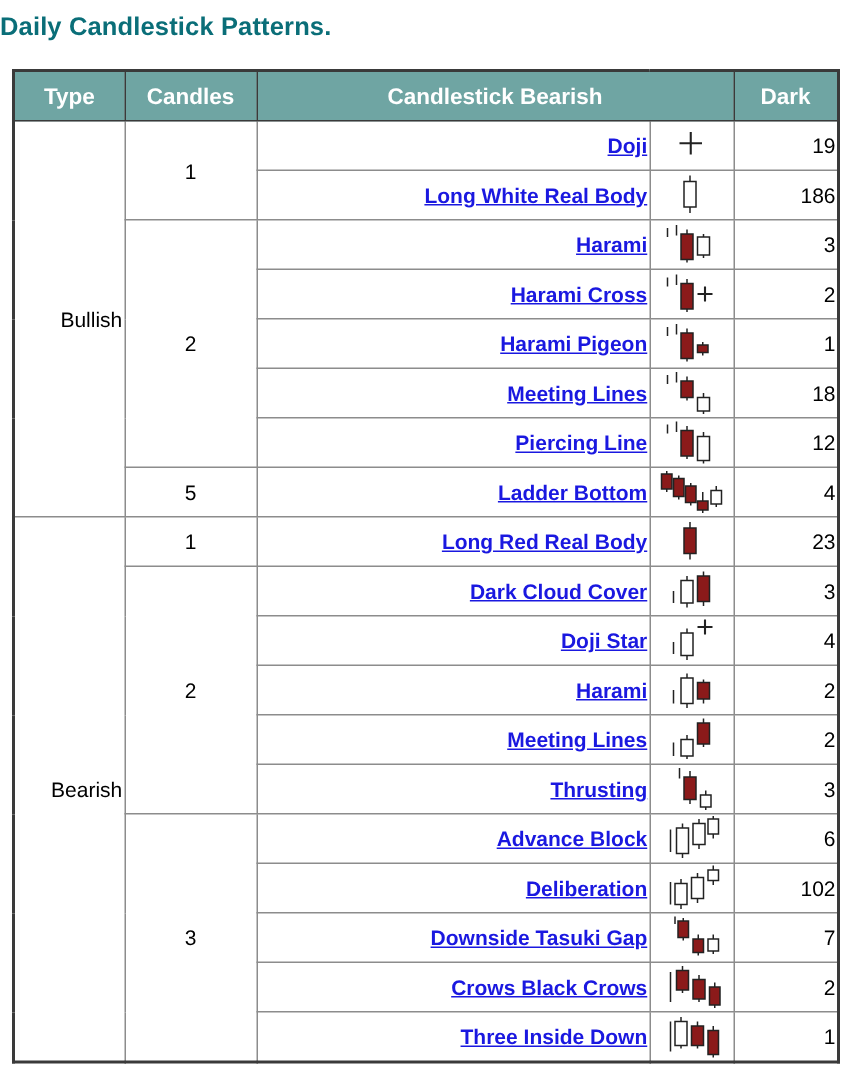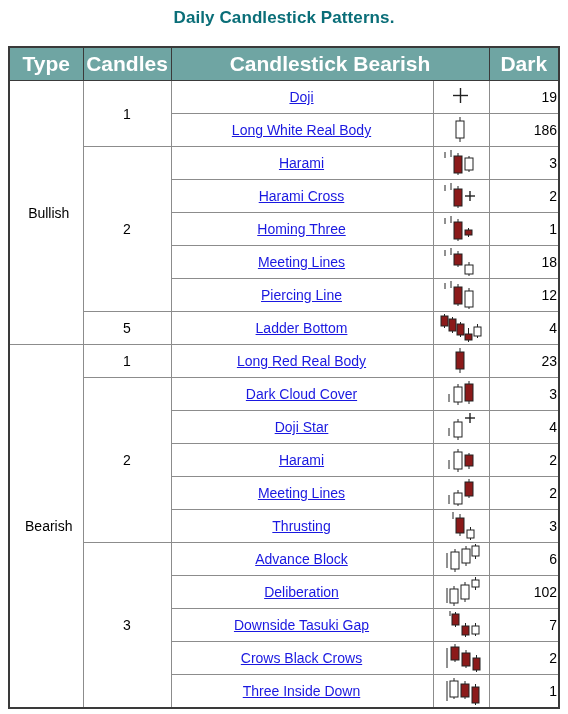--- a/index.html
+++ b/index.html
@@ -5,21 +5,21 @@
   html,body{margin:0;padding:0;}
   body{
     width:568px;height:714px;overflow:hidden;background:#ffffff;
     font-family:"Liberation Sans", sans-serif;
     -webkit-font-smoothing:antialiased;
   }
   .page-title{
     color:#0a6e78;
     font-size:17px;
     font-weight:bold;
-    text-align:center;
+    text-align:left;
     padding-top:8px;
     letter-spacing:.1px;
   }
   .table-wrap{
     position:absolute;
     left:8px; top:46px;
     width:550px;
   }
   table.patterns{
     border-collapse:collapse;
@@ -29,49 +29,50 @@
   }
   table.patterns col.c-type{width:74px;}
   table.patterns col.c-candles{width:88px;}
   table.patterns col.c-name{width:262px;}
   table.patterns col.c-glyph{width:56px;}
   table.patterns col.c-count{width:70px;}
 
   table.patterns th{
     background:#6fa5a3;
     color:#ffffff;
-    font-size:21px;
+    font-size:15px;
     font-weight:bold;
     height:30px;
     border:1px solid #3a3a3a;
     text-align:center;
     vertical-align:middle;
   }
   table.patterns td{
     border:1px solid #8c8c8c;
     font-size:14px;
     color:#000000;
     height:30px;
     vertical-align:middle;
     background:#ffffff;
   }
   td.type-cell{
-    text-align:center;
+    text-align:right;
     padding-left:6px;
     font-size:14px;
     border-left:1px solid #3a3a3a;
     border-right:1px solid #3a3a3a;
   }
   td.candles-cell{
     text-align:center;
     border-right:1px solid #3a3a3a;
   }
   td.name-cell{
     padding-left:0;
-    text-align:center;
+    text-align:right;
+    font-weight:bold;
   }
   td.glyph-cell{
     padding:0;
     text-align:center;
     border-left:1px solid #3a3a3a;
     border-right:1px solid #3a3a3a;
   }
   td.count-cell{
     text-align:right;
     border-right:1px solid #3a3a3a;
@@ -157,21 +158,21 @@
               <line x1="16" y1="3" x2="16" y2="10" stroke="#222222" stroke-width="1"></line>
               <line x1="23" y1="6" x2="23" y2="28" stroke="#222222" stroke-width="1"></line>
               <rect x="19" y="9" width="8" height="17" fill="#8b1a1a" stroke="#222222" stroke-width="1"></rect>
               <line x1="35" y1="11" x2="35" y2="21" stroke="#222222" stroke-width="1.4"></line>
               <line x1="30" y1="16" x2="40" y2="16" stroke="#222222" stroke-width="1.4"></line>
             </svg>
           </td>
           <td class="count-cell">2</td>
         </tr>
         <tr>
-          <td class="name-cell"><a class="pattern-link" href="#">Homing Three</a></td>
+          <td class="name-cell"><a class="pattern-link" href="#">Harami Pigeon</a></td>
           <td class="glyph-cell">
             <svg class="glyph-svg" width="52" height="32" viewBox="0 0 52 32">
               <line x1="10" y1="5" x2="10" y2="11" stroke="#222222" stroke-width="1"></line>
               <line x1="16" y1="3" x2="16" y2="10" stroke="#222222" stroke-width="1"></line>
               <line x1="23" y1="6" x2="23" y2="28" stroke="#222222" stroke-width="1"></line>
               <rect x="19" y="9" width="8" height="17" fill="#8b1a1a" stroke="#222222" stroke-width="1"></rect>
               <line x1="33.5" y1="15" x2="33.5" y2="24" stroke="#222222" stroke-width="1"></line>
               <rect x="30" y="17" width="7" height="5" fill="#8b1a1a" stroke="#222222" stroke-width="1"></rect>
             </svg>
           </td>

